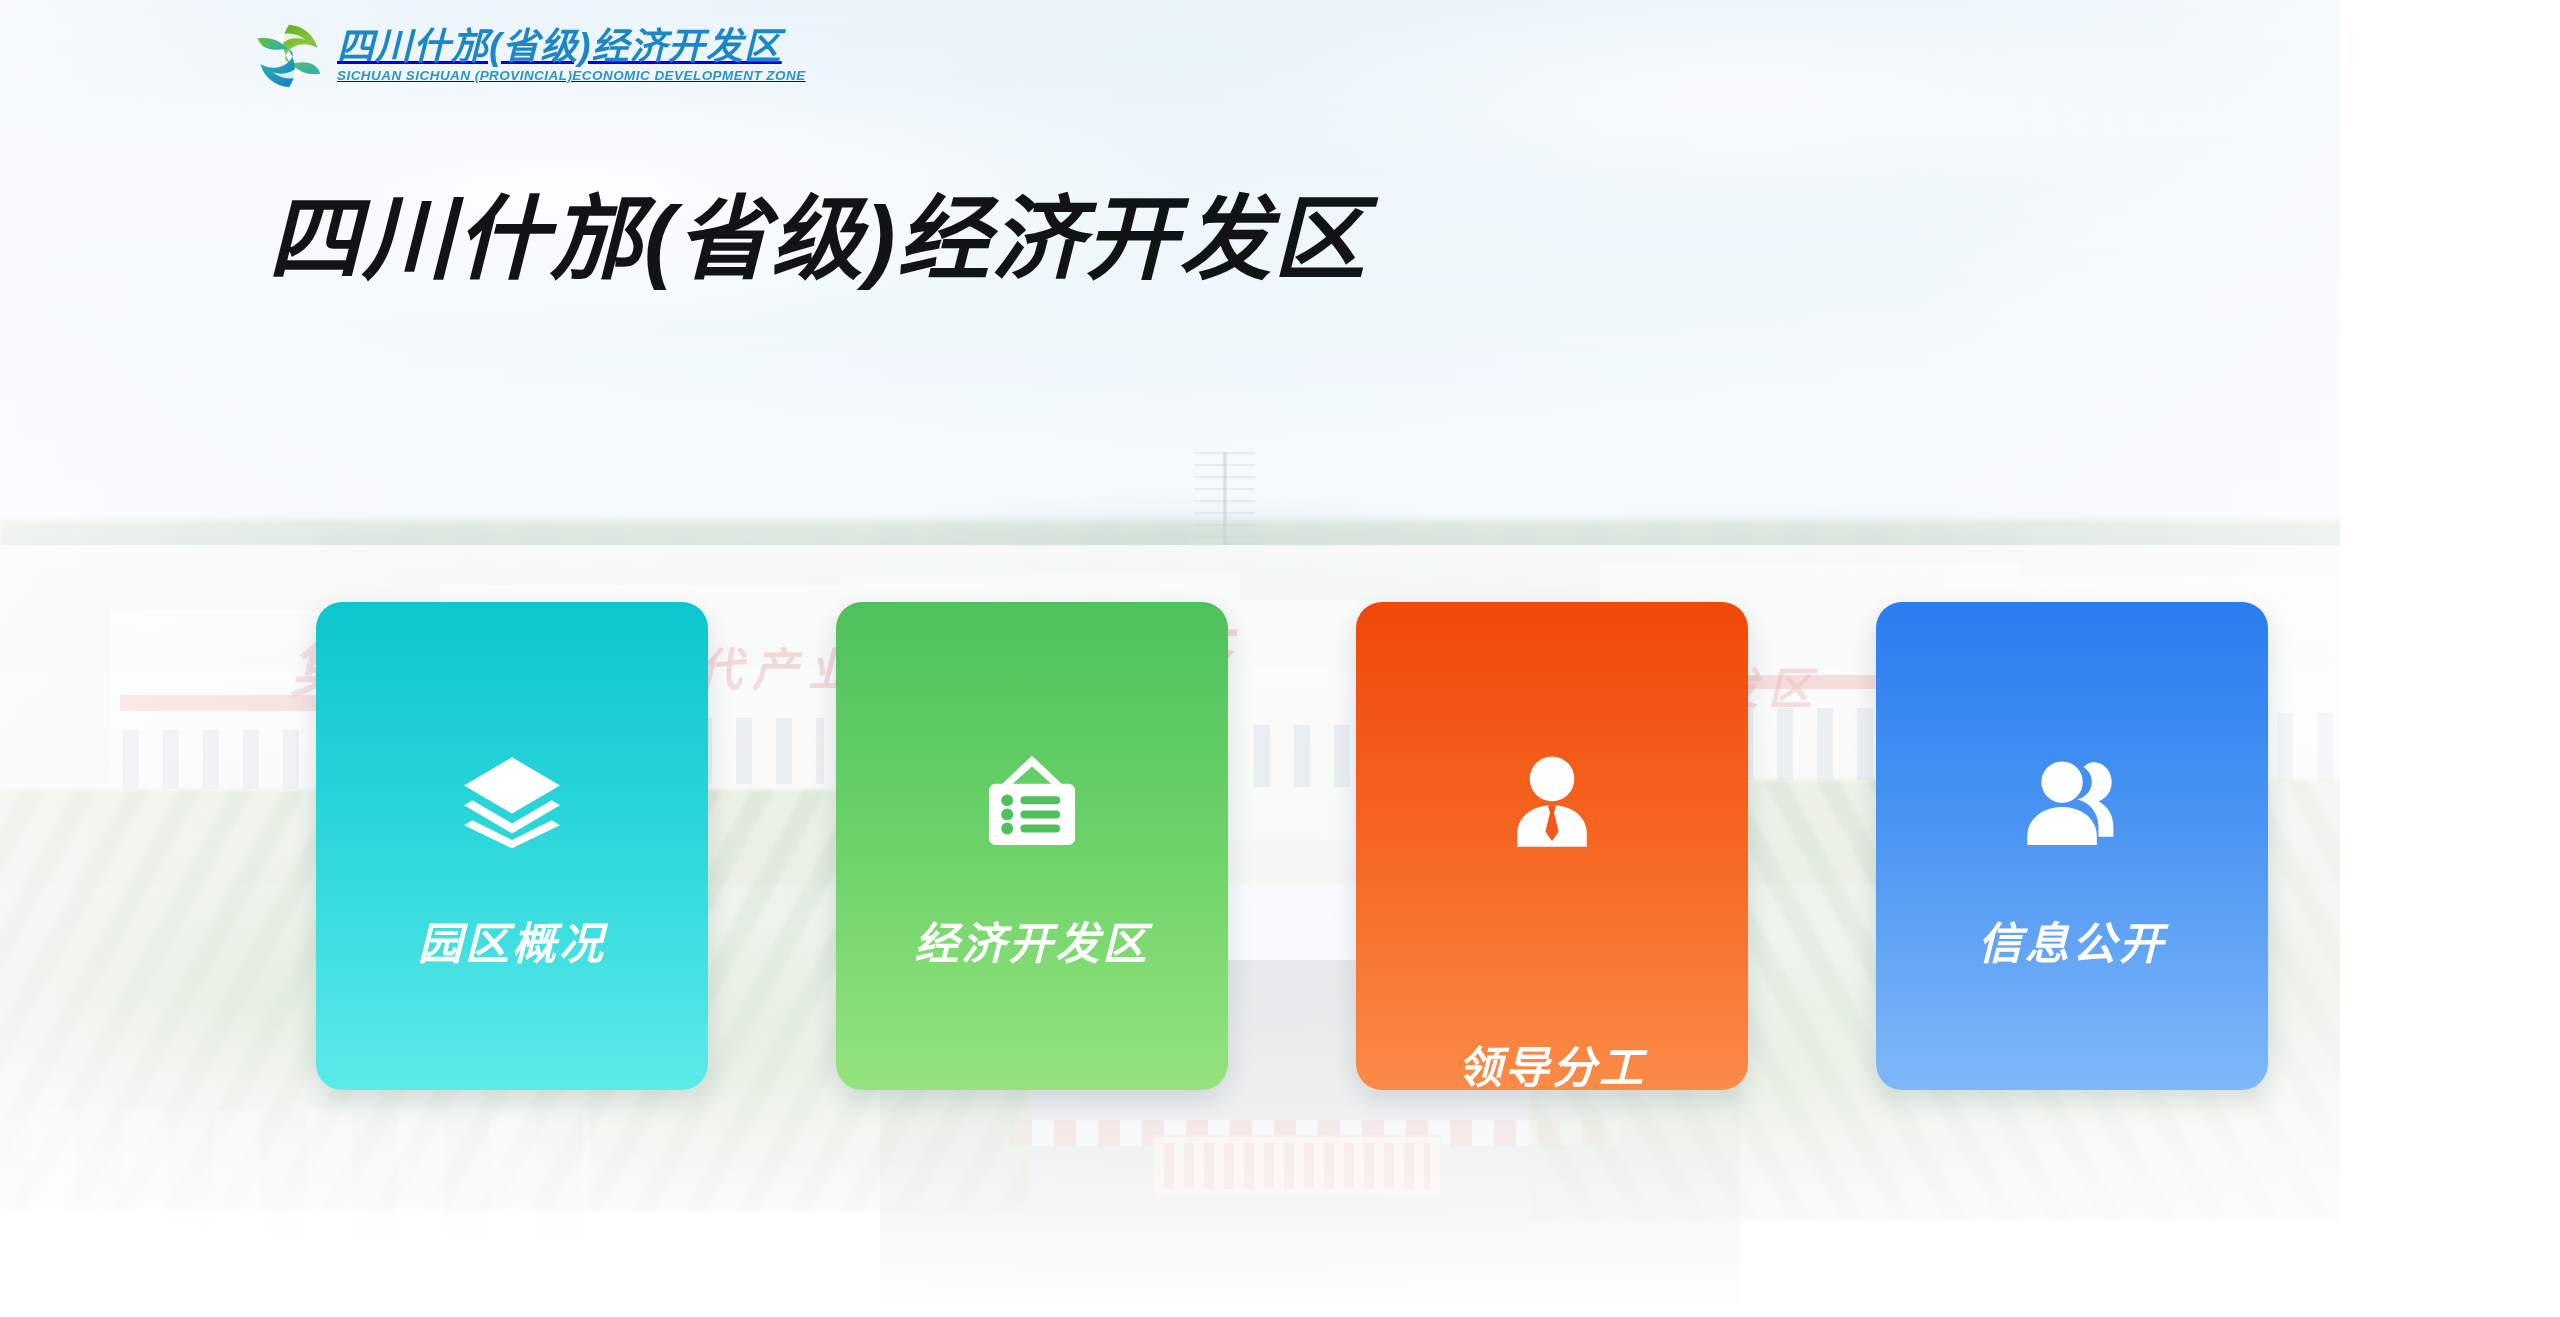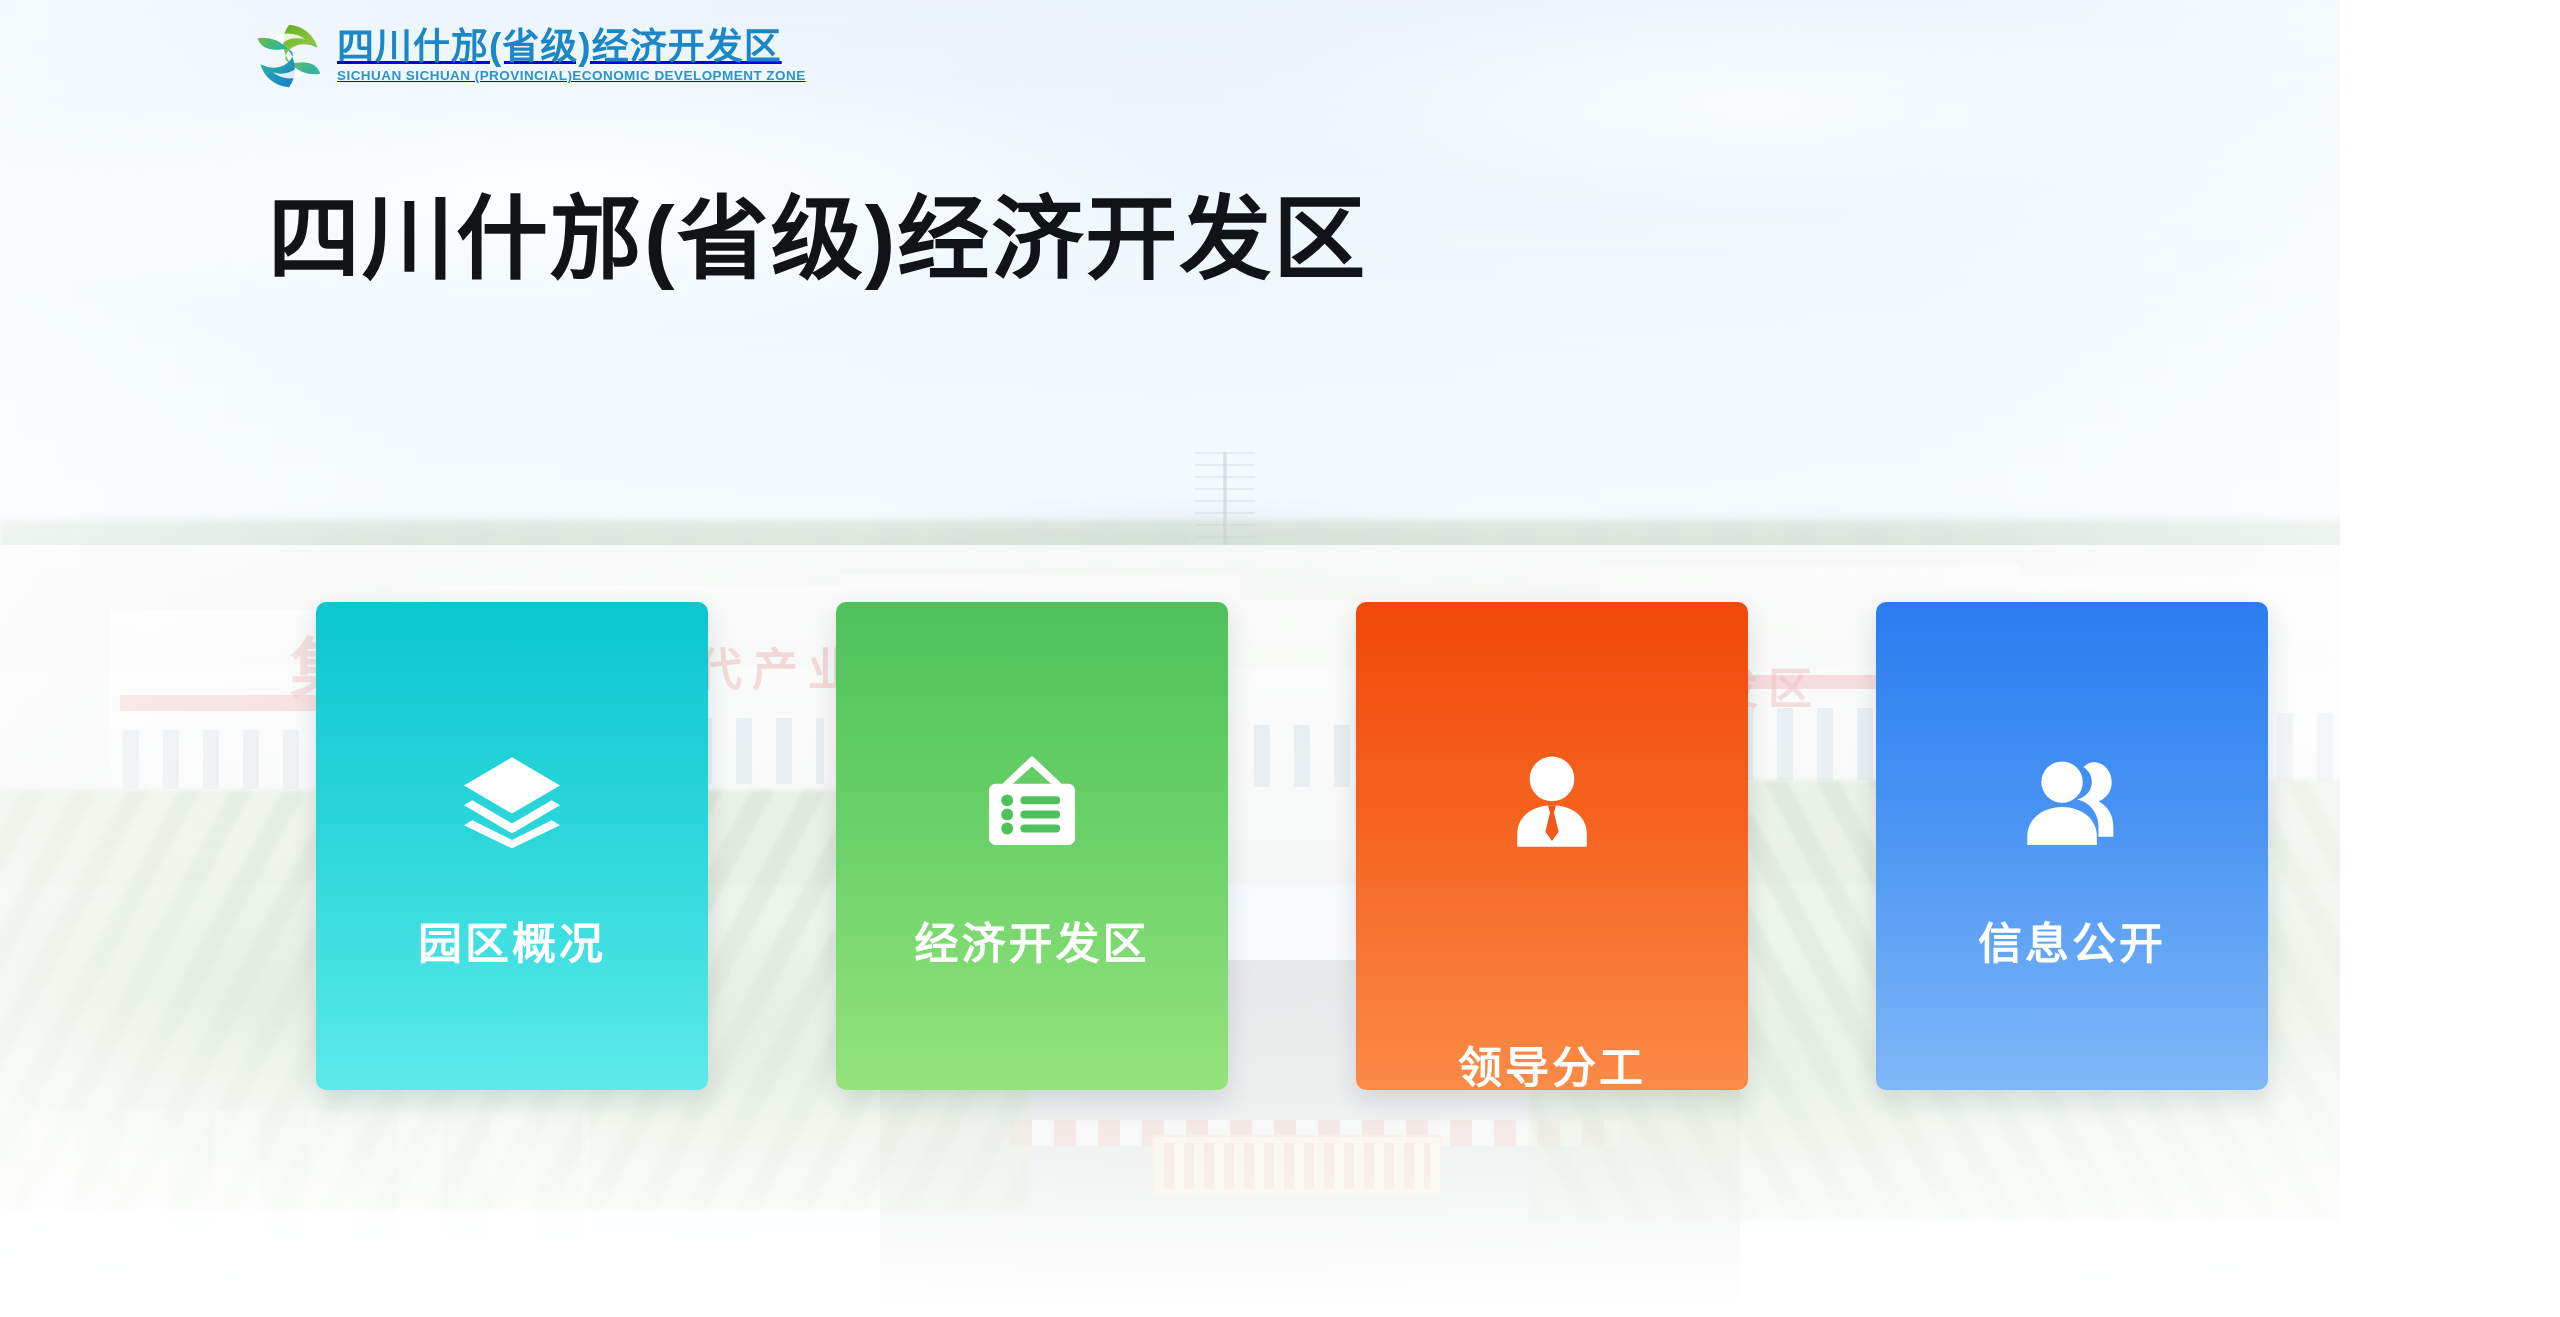--- a/index.html
+++ b/index.html
@@ -10,20 +10,21 @@
     font-family:"Liberation Sans","DejaVu Sans",sans-serif;
     background:#ffffff;
   }
 
   
   .stage {
     position:relative;
     width:2340px; height:1317px;
     overflow:hidden;
     background:#eaf4fb;
+    font-style:italic;
   }
 
   
   .bg-photo { position:absolute; inset:0; overflow:hidden; }
 
   
   .bg-sky {
     position:absolute; left:0; top:0; width:2560px; height:560px;
     background:
       radial-gradient(ellipse 900px 200px at 22% 34%, rgba(255,255,255,.85), rgba(255,255,255,0) 70%),
@@ -165,21 +166,21 @@
   }
 
   
   .cards {
     position:absolute; left:316px; top:602px;
     display:flex; gap:128px;
   }
   .card {
     position:relative;
     width:392px; height:488px;
-    border-radius:10px;
+    border-radius:26px;
     display:flex; flex-direction:column; align-items:center;
     box-shadow:0 10px 26px rgba(25,55,80,.14);
     cursor:pointer;
   }
   .card-icon {
     margin-top:152px; width:108px; height:96px;
     display:flex; align-items:center; justify-content:center;
   }
   .card-icon svg { width:100%; height:100%; display:block; fill:#ffffff; }
   .card-label {

